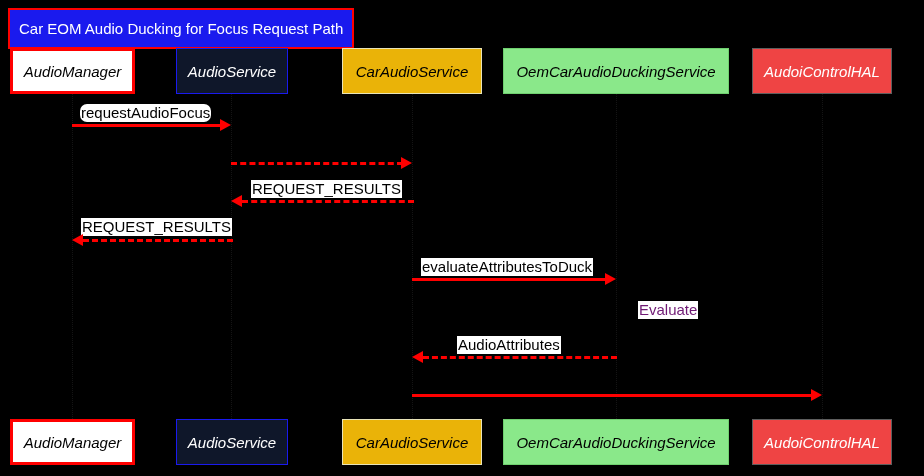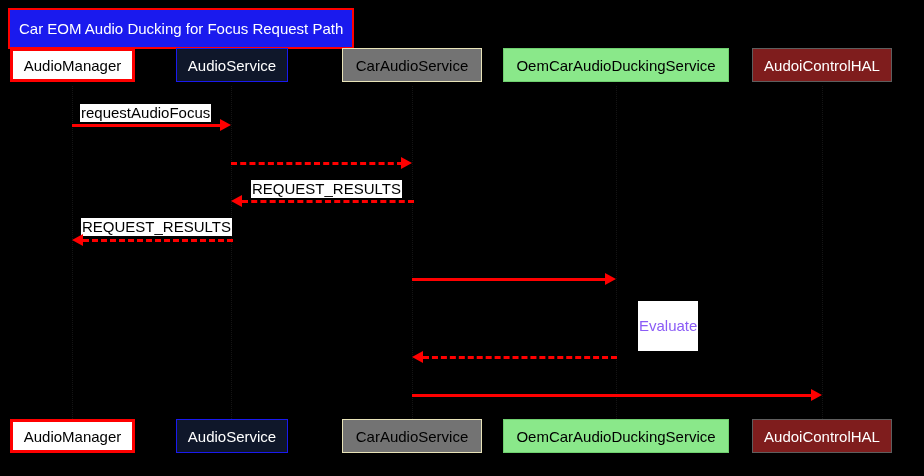--- a/index.html
+++ b/index.html
@@ -32,50 +32,51 @@
     border: 2px solid #ff0000;
     color: #ffffff;
     font-size: 15px;
     white-space: nowrap;
     box-sizing: border-box;
   }
 
   
   .participant {
     position: absolute;
-    height: 34px;
+    height: 46px;
     display: flex;
     align-items: center;
     justify-content: center;
     font-size: 15px;
     white-space: nowrap;
     box-sizing: border-box;
+    font-style: italic;
   }
   .p-white {
     background: #ffffff;
     color: #000000;
     border: 3px solid #ff0000;
   }
   .p-blue {
     background: #0f172a;
     color: #ffffff;
     border: 1px solid #1a1aee;
   }
   .p-cream {
-    background: #737373;
+    background: #eab308;
     color: #000000;
     border: 1px solid #e8e3b8;
   }
   .p-green {
     background: #8ae88a;
     color: #000000;
     border: 1px solid #6fd06f;
   }
   .p-gray {
-    background: #7f1d1d;
+    background: #ef4444;
     color: #ffffff;
     border: 1px solid #5e5e5e;
   }
 
   
   .lifeline {
     position: absolute;
     width: 1px;
     top: 86px;
     height: 333px;
@@ -111,24 +112,24 @@
     background: #ffffff;
     color: #000000;
     font-size: 15px;
     line-height: 18px;
     padding: 0 1px;
     white-space: nowrap;
   }
   .note-label {
     position: absolute;
     background: #ffffff;
-    color: #8b5cf6;
+    color: #701a75;
     font-size: 15px;
     line-height: 18px;
-    padding: 16px 1px;
+    padding: 0 1px;
     white-space: nowrap;
   }
 </style>
 </head>
 <body>
 
 <div id="canvas">
 
   <div class="title-bar">
     <span>Car EOM Audio Ducking for Focus Request Path</span>
@@ -153,40 +154,42 @@
   </div>
 
   <div class="participant p-green" style="left:503px; top:48px; width:226px;">
     <span>OemCarAudioDuckingService</span>
   </div>
 
   <div class="participant p-gray" style="left:752px; top:48px; width:140px;">
     <span>AudoiControlHAL</span>
   </div>
 
-  <div class="msg-label" style="left:80px; top:104px;">requestAudioFocus</div>
+  <div class="msg-label" style="left:80px; top:104px;border-radius:7px;">requestAudioFocus</div>
   <div class="msg-line" style="left:72px; top:124px; width:150px;"></div>
   <div class="arrow-head right" style="left:220px; top:119px;"></div>
 
   <div class="msg-line dashed" style="left:231px; top:162px; width:172px;"></div>
   <div class="arrow-head right" style="left:401px; top:157px;"></div>
 
   <div class="msg-label" style="left:251px; top:180px;">REQUEST_RESULTS</div>
   <div class="msg-line dashed" style="left:242px; top:200px; width:172px;"></div>
   <div class="arrow-head left" style="left:231px; top:195px;"></div>
 
   <div class="msg-label" style="left:81px; top:218px;">REQUEST_RESULTS</div>
   <div class="msg-line dashed" style="left:83px; top:239px; width:150px;"></div>
   <div class="arrow-head left" style="left:72px; top:234px;"></div>
 
+  <div class="msg-label" style="left:421px; top:258px;">evaluateAttributesToDuck</div>
   <div class="msg-line" style="left:412px; top:278px; width:195px;"></div>
   <div class="arrow-head right" style="left:605px; top:273px;"></div>
 
   <div class="note-label" style="left:638px; top:301px;">Evaluate</div>
 
+  <div class="msg-label" style="left:457px; top:336px;">AudioAttributes</div>
   <div class="msg-line dashed" style="left:423px; top:356px; width:194px;"></div>
   <div class="arrow-head left" style="left:412px; top:351px;"></div>
 
   <div class="msg-line" style="left:412px; top:394px; width:401px;"></div>
   <div class="arrow-head right" style="left:811px; top:389px;"></div>
 
   <div class="participant p-white" style="left:10px; top:419px; width:125px;">
     <span>AudioManager</span>
   </div>
 

